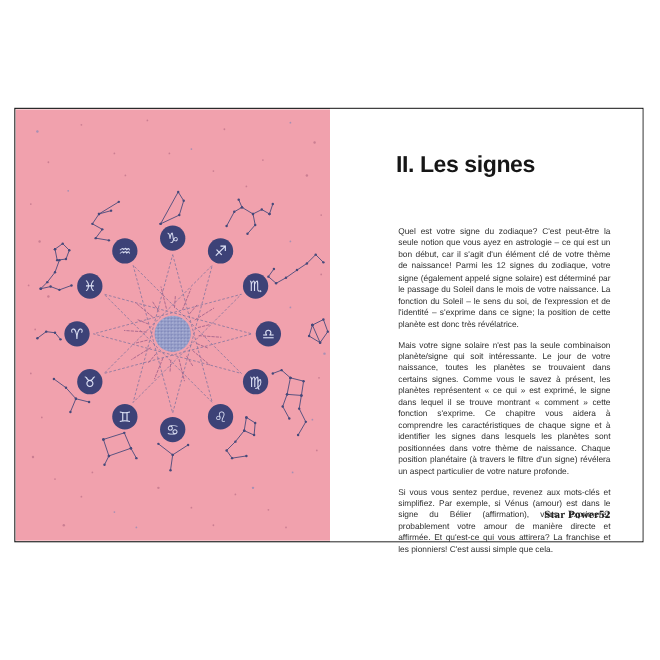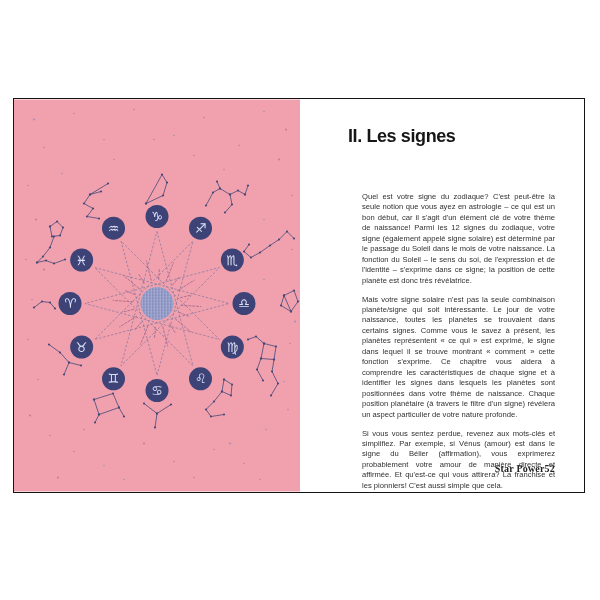--- a/index.html
+++ b/index.html
@@ -15,27 +15,27 @@
     border:1.5px solid #141414; box-sizing:border-box;
     display:flex; background:#ffffff;
   }
 
   .page-left { width:286px; height:100%; position:relative; overflow:hidden; }
   .page-left svg { position:absolute; left:0; top:0; width:100%; height:100%; display:block; }
 
   .page-right { flex:1; position:relative; background:#ffffff; }
 
   .chapter-title {
-    position:absolute; left:44px; top:23px; margin:4px;
-    font-size:18px; font-weight:bold; letter-spacing:-0.4px; color:#161616;
+    position:absolute; left:44px; top:23px; margin:16px;
+    font-size:21px; font-weight:bold; letter-spacing:-0.4px; color:#161616;
     white-space:nowrap;
   }
 
   .body-col {
-    position:absolute; left:62px; top:93px; width:193px;
+    position:absolute; left:62px; top:107px; width:193px;
     font-size:7.6px; line-height:10.45px; color:#303030;
     text-align:justify; text-justify:inter-word;
   }
   .body-col p { margin:0 0 8.5px 0; }
   .body-col p:last-child { margin-bottom:3px; }
 
   .page-footer {
     position:absolute; left:62px; top:364px; width:193px;
     display:flex; justify-content:flex-end; align-items:baseline;
     font-size:10px; font-weight:bold; color:#222222; letter-spacing:0.2px;font-family:Liberation Serif, serif;

